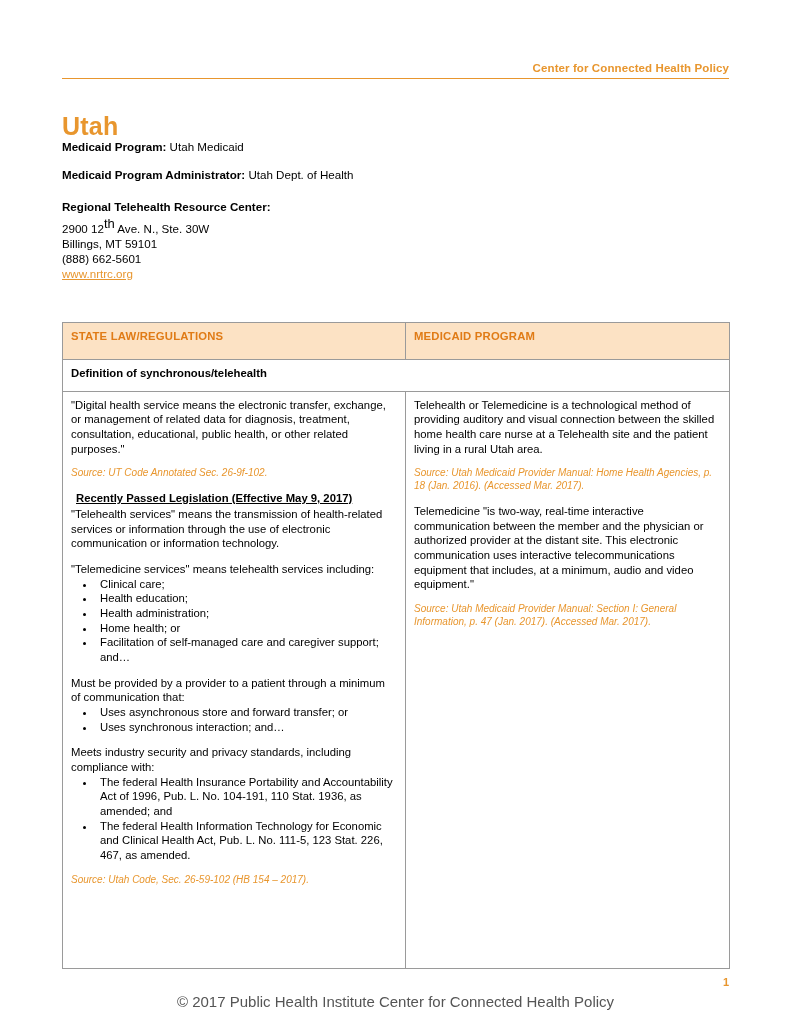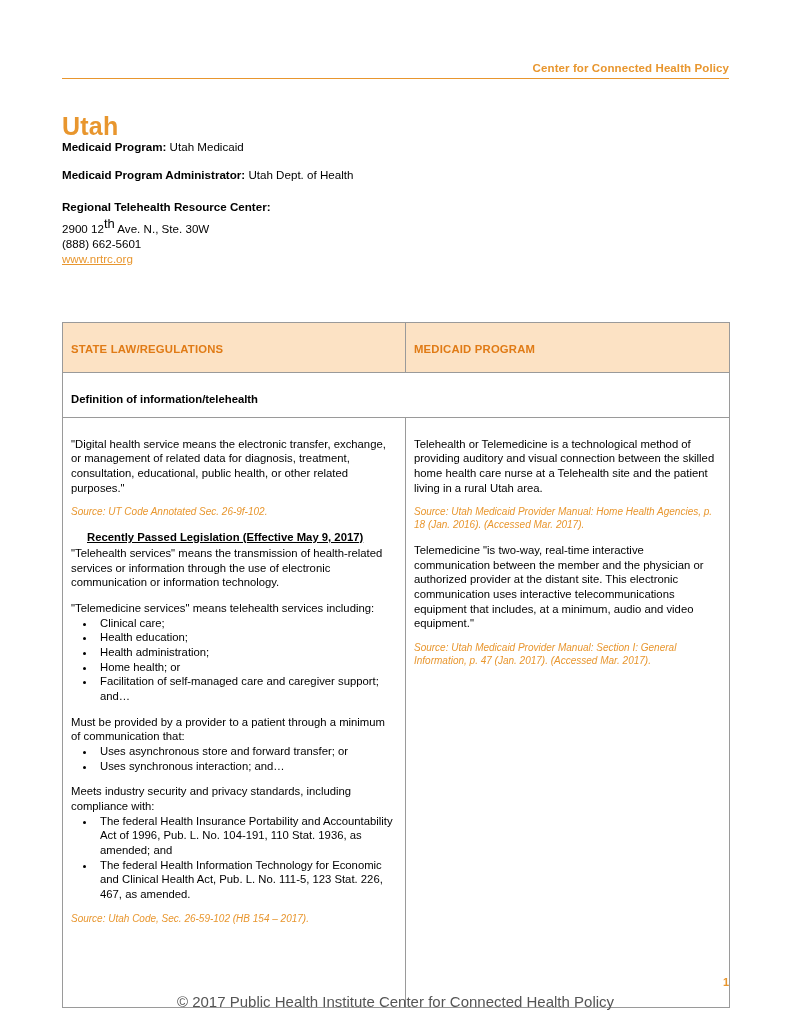--- a/index.html
+++ b/index.html
@@ -84,21 +84,21 @@
     position: absolute;
     top: 322px;
     left: 62px;
     width: 667px;
     border-collapse: collapse;
     table-layout: fixed;
   }
   .table td {
     border: 1px solid #9a9a9a;
     vertical-align: top;
-    padding: 19px 8px 10px 8px;
+    padding: 6px 8px 10px 8px;
     font-size: 11.3px;
     line-height: 1.3;
   }
   .col-left { width: 343px; }
   .col-right { width: 324px; }
   .head-cell {
     background: #FCE2C4;
     color: #E07B16;
     font-weight: bold;
     font-size: 11.3px;
@@ -122,21 +122,21 @@
     color: #E8962E;
     font-style: italic;
     font-size: 10px;
     line-height: 1.28;
     margin: 0 0 11px 0;
   }
   .src.last { margin-bottom: 0; }
   .legis {
     font-weight: bold;
     text-decoration: underline;
-    margin: 0 0 1px 16px;
+    margin: 0 0 1px 5px;
   }
   ul.bul {
     margin: 0 0 11px 0;
     padding-left: 25px;
     list-style-type: disc;
   }
   ul.bul li {
     margin: 0 0 0 0;
     padding-left: 4px;
   }
@@ -176,37 +176,38 @@
       <span class="meta-label">Medicaid Program:</span>
       <span>Utah Medicaid</span>
     </div>
     <div class="meta-row">
       <span class="meta-label">Medicaid Program Administrator:</span>
       <span>Utah Dept. of Health</span>
     </div>
     <div class="trc-block">
       <div class="trc-heading">Regional Telehealth Resource Center:</div>
       <div class="trc-line"><span>2900 12</span><sup>th</sup><span> Ave. N., Ste. 30W</span></div>
+      <div class="trc-line">Billings, MT 59101</div>
       <div class="trc-line">(888) 662-5601</div>
       <div class="trc-line"><span class="trc-link">www.nrtrc.org</span></div>
     </div>
   </div>
 
   <table class="table">
     <colgroup>
       <col class="col-left">
       <col class="col-right">
     </colgroup>
     <tbody>
       <tr>
         <td class="head-cell">STATE LAW/REGULATIONS</td>
         <td class="head-cell">MEDICAID PROGRAM</td>
       </tr>
       <tr>
-        <td class="subhead-cell" colspan="2">Definition of information/telehealth</td>
+        <td class="subhead-cell" colspan="2">Definition of synchronous/telehealth</td>
       </tr>
       <tr>
         <td class="body-cell">
           <p class="blk">"Digital health service means the electronic transfer, exchange, or management of related data for diagnosis, treatment, consultation, educational, public health, or other related purposes."</p>
           <p class="src">Source: UT Code Annotated Sec. 26-9f-102.</p>
           <p class="legis">Recently Passed Legislation (Effective May 9, 2017)</p>
           <p class="blk">"Telehealth services" means the transmission of health-related services or information through the use of electronic communication or information technology.</p>
           <p class="blk tight">"Telemedicine services" means telehealth services including:</p>
           <ul class="bul">
             <li>Clinical care;</li>

